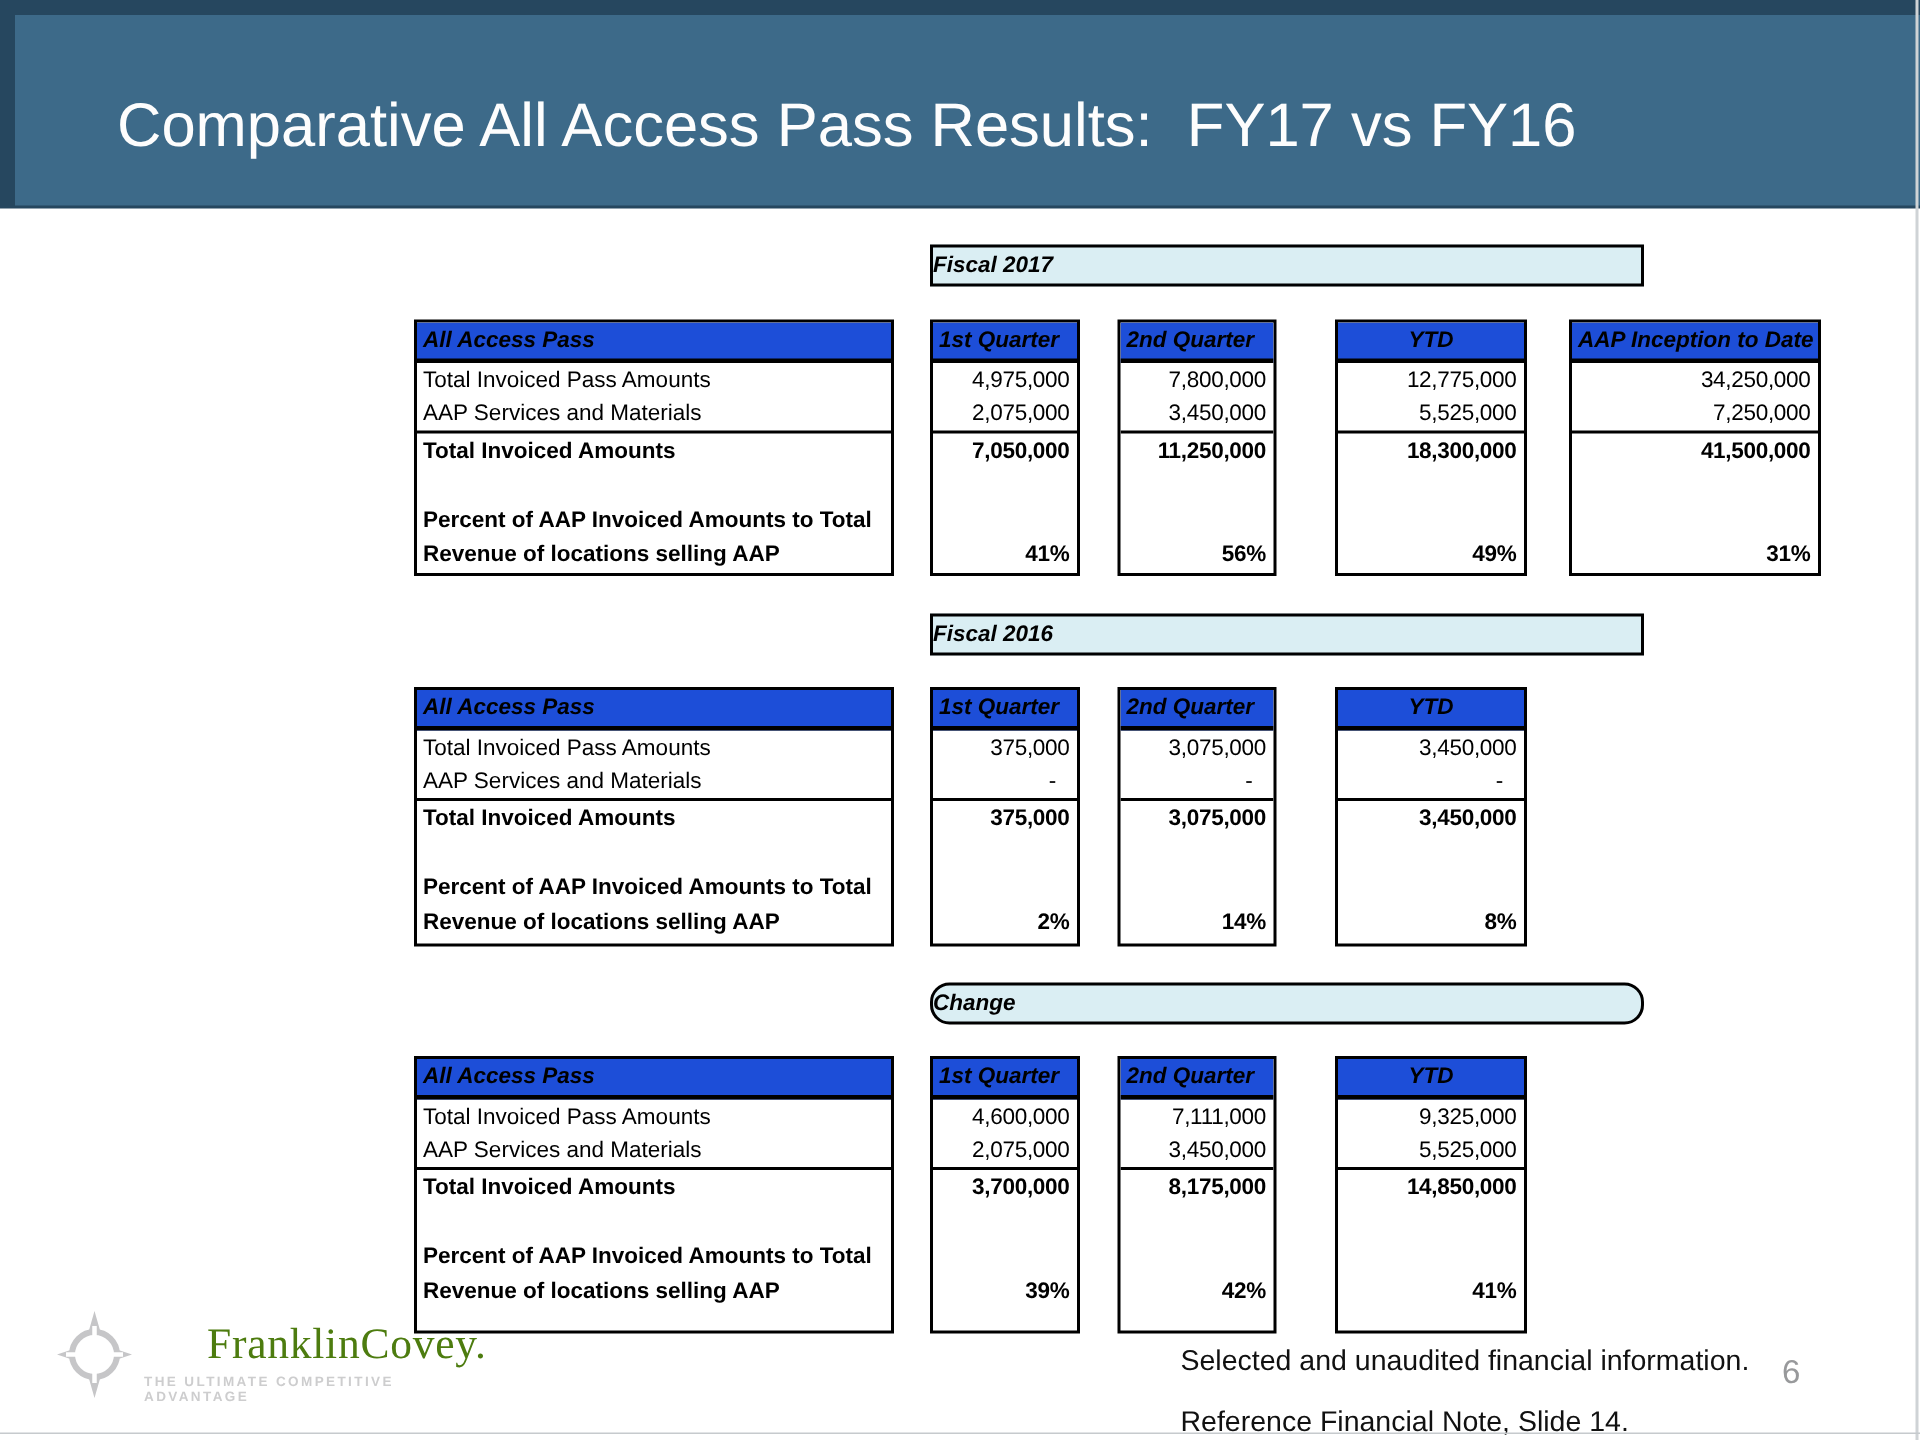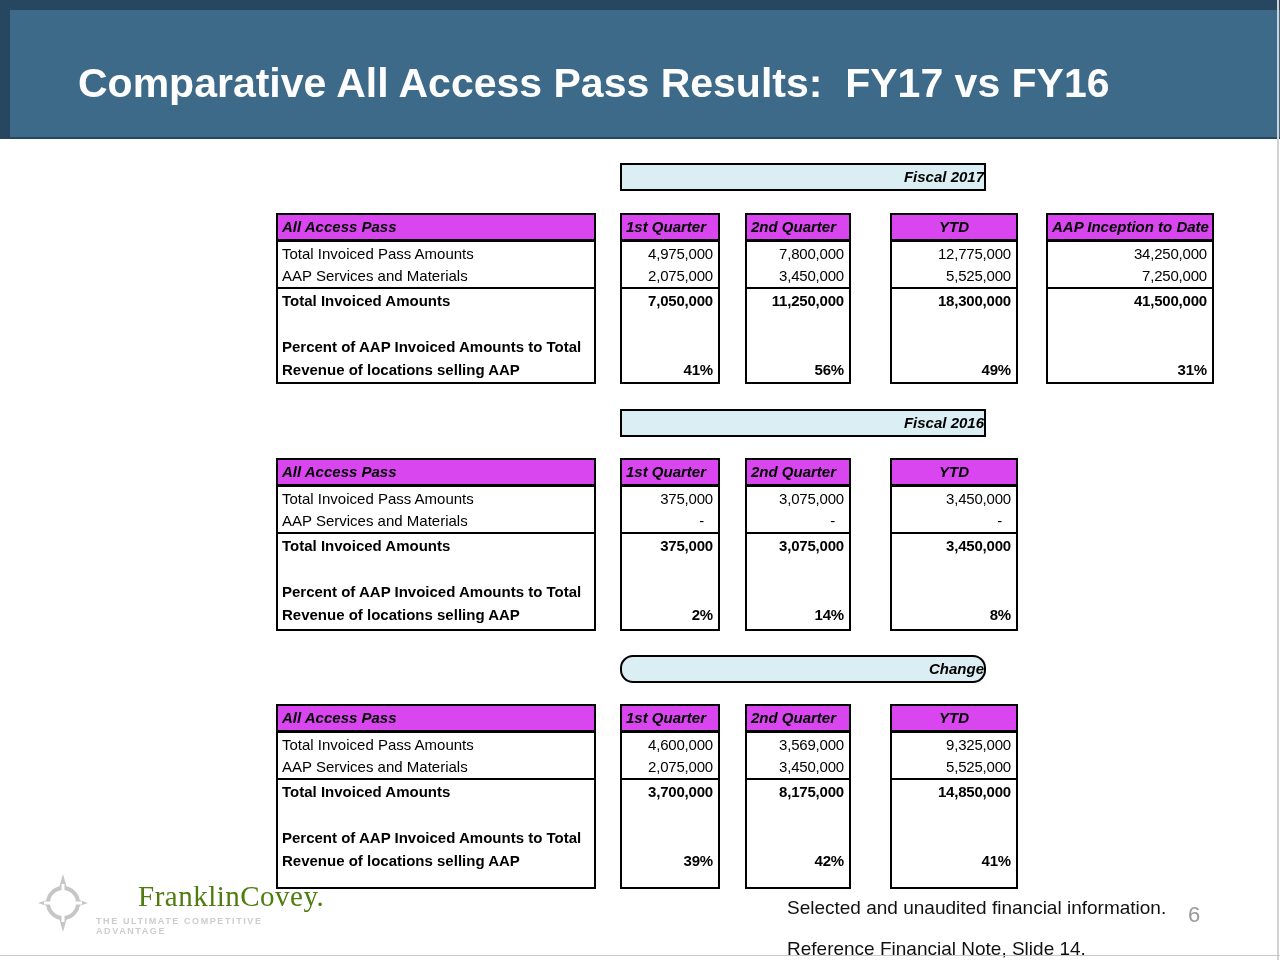--- a/index.html
+++ b/index.html
@@ -15,40 +15,40 @@
   .header-wrap {
     position:absolute; left:0; top:0; width:1280px; height:139px;
     background:#26475f;
   }
   .header-inner {
     position:absolute; left:10px; top:10px; width:1270px; height:127px;
     background:#3d6a89;
   }
   .title {
     position:absolute; left:68px; top:50px;
-    font-size:41px; font-weight:700; color:#fdfdfd;
+    font-size:41px; font-weight:400; color:#fdfdfd;
     white-space:pre; letter-spacing:0px;
   }
 
   
   .banner {
-    position:absolute; width:366px; height:28px;
+    position:absolute; width:476px; height:28px;
     background:#daeef3; border:2px solid #000;
-    text-align:right; line-height:23px;
+    text-align:left; line-height:23px;
     font-size:15px; font-weight:bold; font-style:italic; color:#000;
   }
 
   
   .box {
     position:absolute; background:#fff; border:2px solid #000;
     overflow:hidden;
   }
   .cell { display:block; width:100%; overflow:hidden; white-space:nowrap; font-size:15px; color:#000; }
   .hdr  {
-    height:27px; line-height:23px; background:#d946ef;
+    height:27px; line-height:23px; background:#1d4ed8;
     border-bottom:3px solid #000;
     font-weight:bold; font-style:italic; padding-left:4px;
   }
   .hdr.ctr { text-align:center; padding-left:0; }
   .r0 { height:23px; line-height:23px; }
   .r1 { height:24px; line-height:21px; border-bottom:2px solid #000; }
   .r2 { height:24px; line-height:24px; }
   .gap{ height:22px; }
   .r3 { height:23px; line-height:23px; }
   .r4 { height:24px; line-height:24px; }
@@ -199,21 +199,21 @@
     <div class="cell r0 num">4,600,000</div>
     <div class="cell r1 num">2,075,000</div>
     <div class="cell r2 num b">3,700,000</div>
     <div class="cell gap"></div>
     <div class="cell r3"></div>
     <div class="cell r4 num b">39%</div>
   </div>
 
   <div class="box" style="left:745px; top:704px; width:106px; height:185px;">
     <div class="cell hdr">2nd Quarter</div>
-    <div class="cell r0 num">3,569,000</div>
+    <div class="cell r0 num">7,111,000</div>
     <div class="cell r1 num">3,450,000</div>
     <div class="cell r2 num b">8,175,000</div>
     <div class="cell gap"></div>
     <div class="cell r3"></div>
     <div class="cell r4 num b">42%</div>
   </div>
 
   <div class="box" style="left:890px; top:704px; width:128px; height:185px;">
     <div class="cell hdr ctr">YTD</div>
     <div class="cell r0 num">9,325,000</div>

